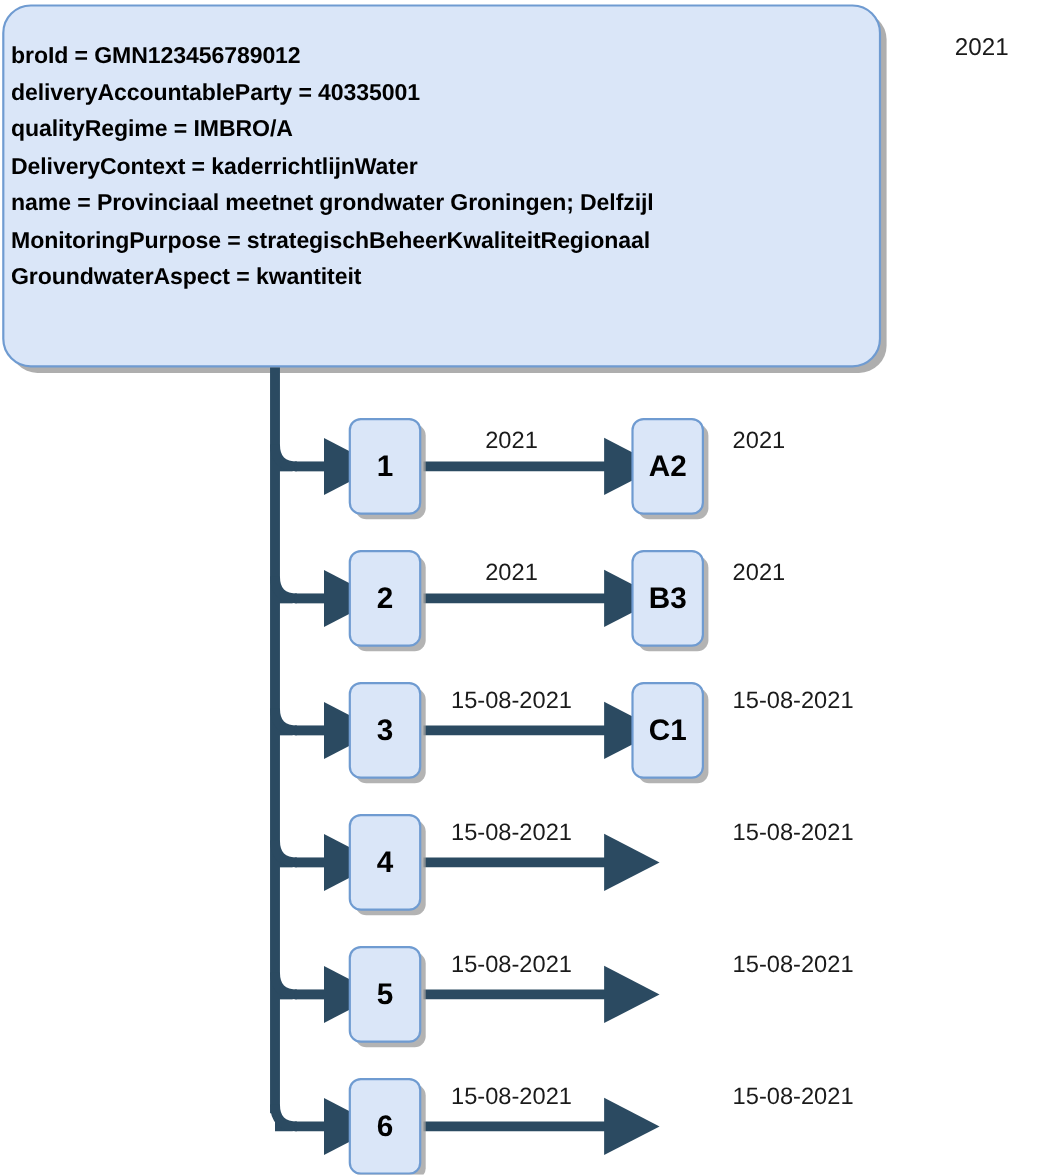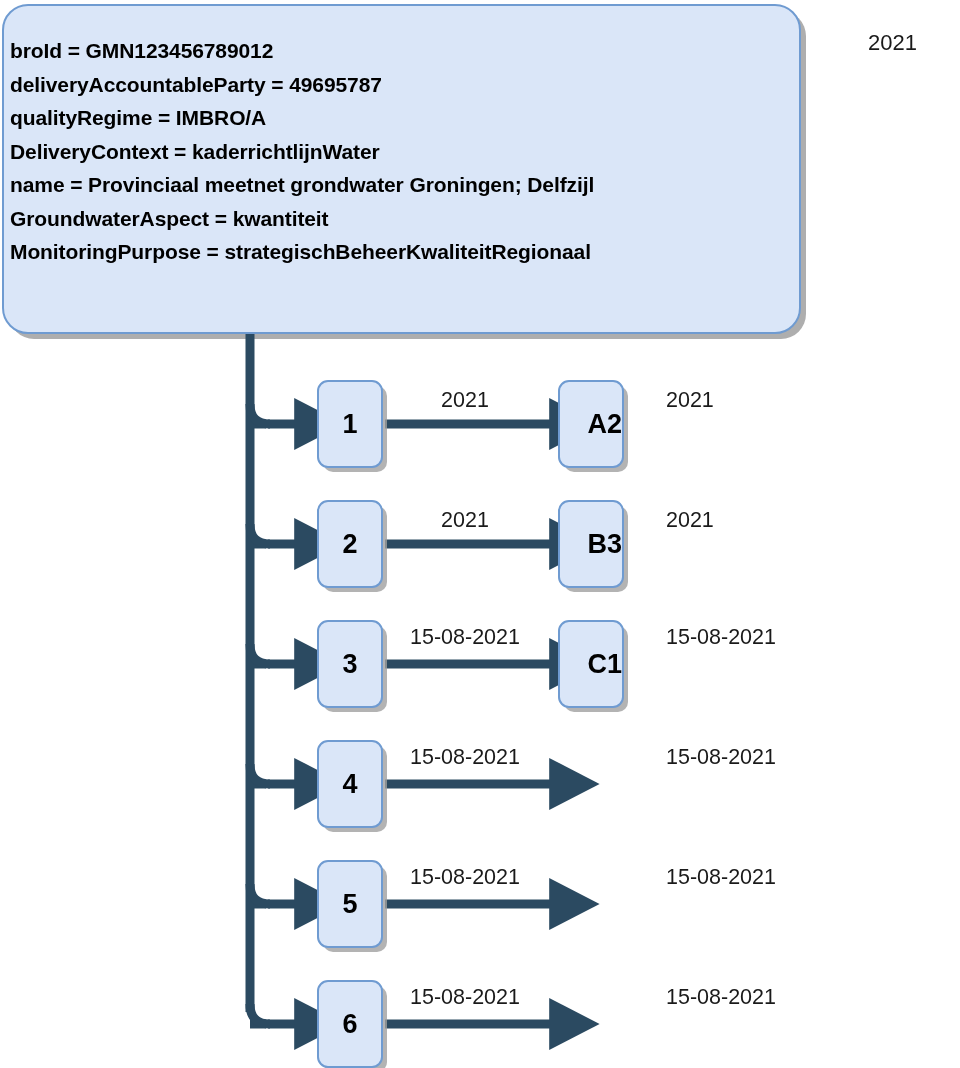--- a/index.html
+++ b/index.html
@@ -80,21 +80,21 @@
     align-items: center;
     justify-content: center;
   }
   .node-label {
     font-size: 27px;
     font-weight: bold;
     color: #000000;
     line-height: 1;
   }
   .node.left  { left: 317px; }
-  .node.right { left: 558px; justify-content: flex-end; }
+  .node.right { left: 574px; }
 
   .edge-label {
     position: absolute;
     font-size: 21.5px;
     color: #1a1a1a;
     white-space: nowrap;
     text-align: center;
     width: 180px;
   }
   .row-label {
@@ -106,26 +106,26 @@
   }
 </style>
 </head>
 <body>
 
 <div id="canvas">
 
   <div class="info-box">
     <div class="info-lines">
       <div class="info-line">broId = GMN123456789012</div>
-      <div class="info-line">deliveryAccountableParty = 49695787</div>
+      <div class="info-line">deliveryAccountableParty = 40335001</div>
       <div class="info-line">qualityRegime = IMBRO/A</div>
       <div class="info-line">DeliveryContext = kaderrichtlijnWater</div>
       <div class="info-line">name = Provinciaal meetnet grondwater Groningen; Delfzijl</div>
+      <div class="info-line">MonitoringPurpose = strategischBeheerKwaliteitRegionaal</div>
       <div class="info-line">GroundwaterAspect = kwantiteit</div>
-      <div class="info-line">MonitoringPurpose = strategischBeheerKwaliteitRegionaal</div>
     </div>
   </div>
 
   <div class="corner-label">2021</div>
 
   <svg id="wires" viewBox="0 0 960 1068">
     <defs>
       <marker id="arrowhead" markerWidth="6" markerHeight="6" refX="0.2" refY="3" orient="auto" markerUnits="strokeWidth">
         <path d="M0,0.1 L5.6,3 L0,5.9 Z" fill="#2b4a61"></path>
       </marker>

